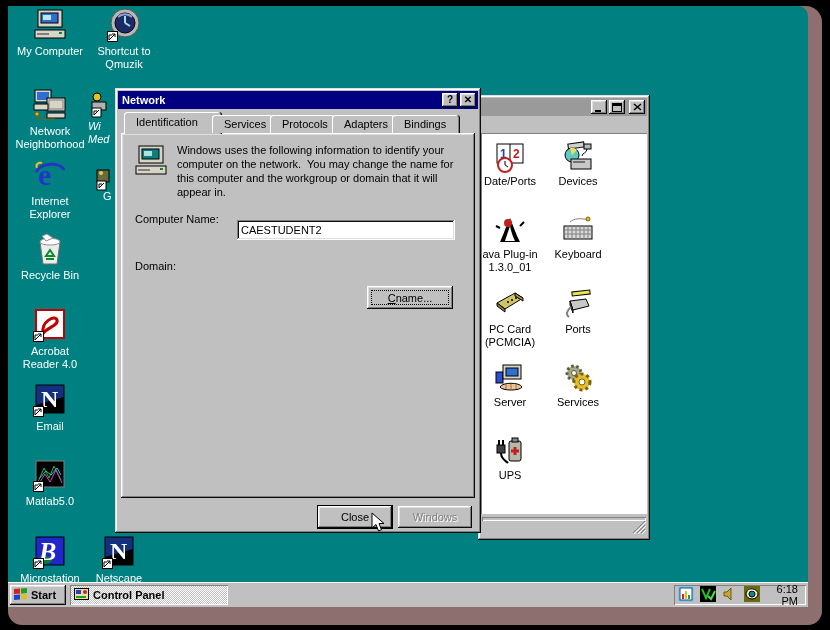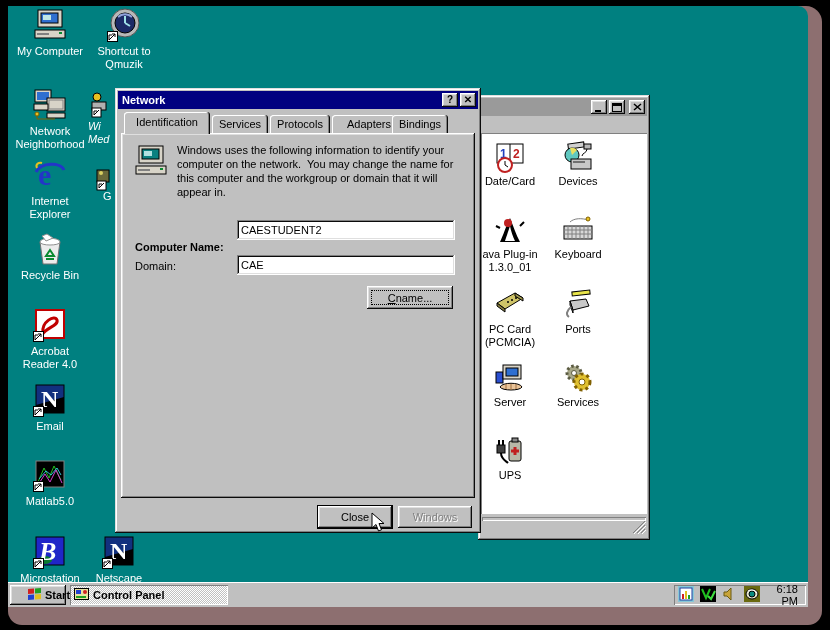--- a/index.html
+++ b/index.html
@@ -26,21 +26,21 @@
             border:1px solid #000;box-sizing:border-box;}
   .shortcut svg{display:block;}
   
   .dialog{position:absolute;left:107px;top:82px;width:366px;height:445px;z-index:30;}
   .titlebar{position:absolute;left:3px;top:3px;right:3px;height:18px;background:#000080;
             display:flex;align-items:center;}
   .titlebar .ttl{color:#fff;font-weight:bold;padding-left:4px;flex:1;}
   .tbtn{width:16px;height:14px;margin-right:2px;line-height:12px;font-size:10px;font-weight:bold;
         display:flex;align-items:center;justify-content:center;}
   .tab{position:absolute;background:#c0c0c0;box-shadow:inset -1px 0 #0a0a0a,inset 1px 1px #fff,
-       inset -2px 0 #808080;border-radius:3px 3px 0 0;text-align:center;line-height:18px;}
+       inset -2px 0 #808080;border-radius:3px 3px 0 0;text-align:left;line-height:18px;padding-left:12px;}
   .page{position:absolute;left:6px;top:45px;width:354px;height:365px;background:#c0c0c0;
         box-shadow:inset -1px -1px #0a0a0a,inset 1px 1px #fff,inset -2px -2px #808080,inset 2px 2px #dfdfdf;
         z-index:1;}
   .fieldlbl{position:absolute;left:14px;}
   .field{position:absolute;left:116px;width:218px;height:20px;line-height:20px;padding-left:4px;
          box-sizing:border-box;font-size:11px;}
   .focusrect{position:absolute;inset:4px;border:1px dotted #000;pointer-events:none;}
   .disabled{color:#808080;text-shadow:1px 1px 0 #fff;}
   
   .cpwin{position:absolute;left:470px;top:89px;width:172px;height:445px;z-index:10;}
@@ -50,21 +50,21 @@
             box-shadow:inset 1px 1px #808080,inset -1px -1px #fff;overflow:hidden;}
   .cpicon{position:absolute;width:62px;text-align:center;}
   .cpicon .lbl{margin-top:2px;line-height:13px;white-space:pre-line;color:#000;}
   .cpicon .art{width:32px;height:32px;margin:0 auto;}
   .cpstatus{position:absolute;left:3px;bottom:3px;right:3px;height:21px;background:#c0c0c0;}
   .grip{position:absolute;right:1px;bottom:1px;}
   
   .taskbar{position:absolute;left:0;bottom:0;width:100%;height:25px;background:#c0c0c0;
            box-shadow:inset 0 1px 0 #fff;z-index:40;}
   .start{position:absolute;left:2px;top:3px;width:56px;height:20px;display:flex;align-items:center;
-         gap:3px;padding-left:17px;box-sizing:border-box;font-weight:bold;}
+         gap:3px;padding-left:3px;box-sizing:border-box;font-weight:bold;}
   .task{position:absolute;left:62px;top:3px;width:158px;height:20px;display:flex;align-items:center;
         gap:4px;padding-left:4px;box-sizing:border-box;font-weight:bold;
         box-shadow:inset 1px 1px #808080,inset -1px -1px #fff;
         background:repeating-conic-gradient(#fff 0% 25%,#c0c0c0 0% 50%) 0 0/2px 2px;}
   .tray{position:absolute;right:2px;top:3px;width:132px;height:20px;display:flex;align-items:center;
         gap:6px;padding:0 4px;box-sizing:border-box;}
   .tray .time{flex:1;text-align:right;padding-right:4px;}
   .cursor{position:absolute;z-index:100;}
   .partial{position:absolute;color:#fff;line-height:13px;white-space:pre-line;}
 </style>
@@ -277,21 +277,21 @@
           <div class="art">
             <svg width="32" height="32" viewBox="0 0 32 32">
               <rect x="3" y="3" width="26" height="19" fill="#fff" stroke="#000"></rect>
               <line x1="16" y1="3" x2="16" y2="22" stroke="#000"></line>
               <text x="6" y="17" font-size="12" font-weight="bold" fill="#2040c0">1</text>
               <text x="19" y="17" font-size="12" font-weight="bold" fill="#c02020">2</text>
               <circle cx="11" cy="24" r="7" fill="#fff" stroke="#c02020" stroke-width="2"></circle>
               <path d="M11,24 L11,20 M11,24 L14,26" stroke="#000"></path>
             </svg>
           </div>
-          <div class="lbl">Date/Card</div>
+          <div class="lbl">Date/Ports</div>
         </div>
 
         <div class="cpicon" style="left:66px;top:8px;">
           <div class="art">
             <svg width="32" height="32" viewBox="0 0 32 32">
               <rect x="6" y="2" width="16" height="5" fill="#d0d0d0" stroke="#000" transform="rotate(-8 14 4)"></rect>
               <rect x="22" y="3" width="7" height="5" fill="#b8b8b8" stroke="#000"></rect>
               <path d="M25,8 C25,12 20,12 20,15" stroke="#000" fill="none"></path>
               <circle cx="10" cy="14" r="7" fill="#60c8c0" stroke="#000"></circle>
               <path d="M10,14 L15,9 A7,7 0 0 0 8,7 Z" fill="#e8e060"></path>
@@ -443,25 +443,24 @@
             <rect x="5" y="1" width="24" height="17" fill="#d8d4c8" stroke="#000"></rect>
             <rect x="8" y="4" width="17" height="10" fill="#0a8080" stroke="#000"></rect>
             <rect x="10" y="6" width="8" height="5" fill="#b0e0e0"></rect>
             <rect x="2" y="21" width="30" height="8" fill="#d8d4c8" stroke="#000"></rect>
             <rect x="4" y="24" width="12" height="2" fill="#808080"></rect>
             <rect x="26" y="23" width="3" height="2" fill="#0a8a30"></rect>
           </svg>
         </div>
         <div style="position:absolute;left:56px;top:10px;width:292px;line-height:14px;white-space:pre-wrap;">Windows uses the following information to identify your computer on the network.  You may change the name for this computer and the workgroup or domain that it will appear in.</div>
 
-        <div class="fieldlbl" style="top:108px;font-weight:bold;">Computer Name:</div>
+        <div class="fieldlbl" style="top:80px;">Computer Name:</div>
         <div class="field sunken" style="top:87px;">CAESTUDENT2</div>
 
         <div class="fieldlbl" style="top:127px;">Domain:</div>
-        <div class="field sunken" style="top:122px;">CAE</div>
 
         <button class="btn" style="position:absolute;left:246px;top:153px;width:86px;height:23px;">
           <span class="focusrect"></span><u>C</u><span>name...</span>
         </button>
       </div>
 
       <button class="btn" style="position:absolute;left:203px;top:418px;width:74px;height:22px;outline:1px solid #000;">
         <span>Close</span>
       </button>
       <button class="btn disabled" style="position:absolute;left:283px;top:418px;width:74px;height:22px;">

